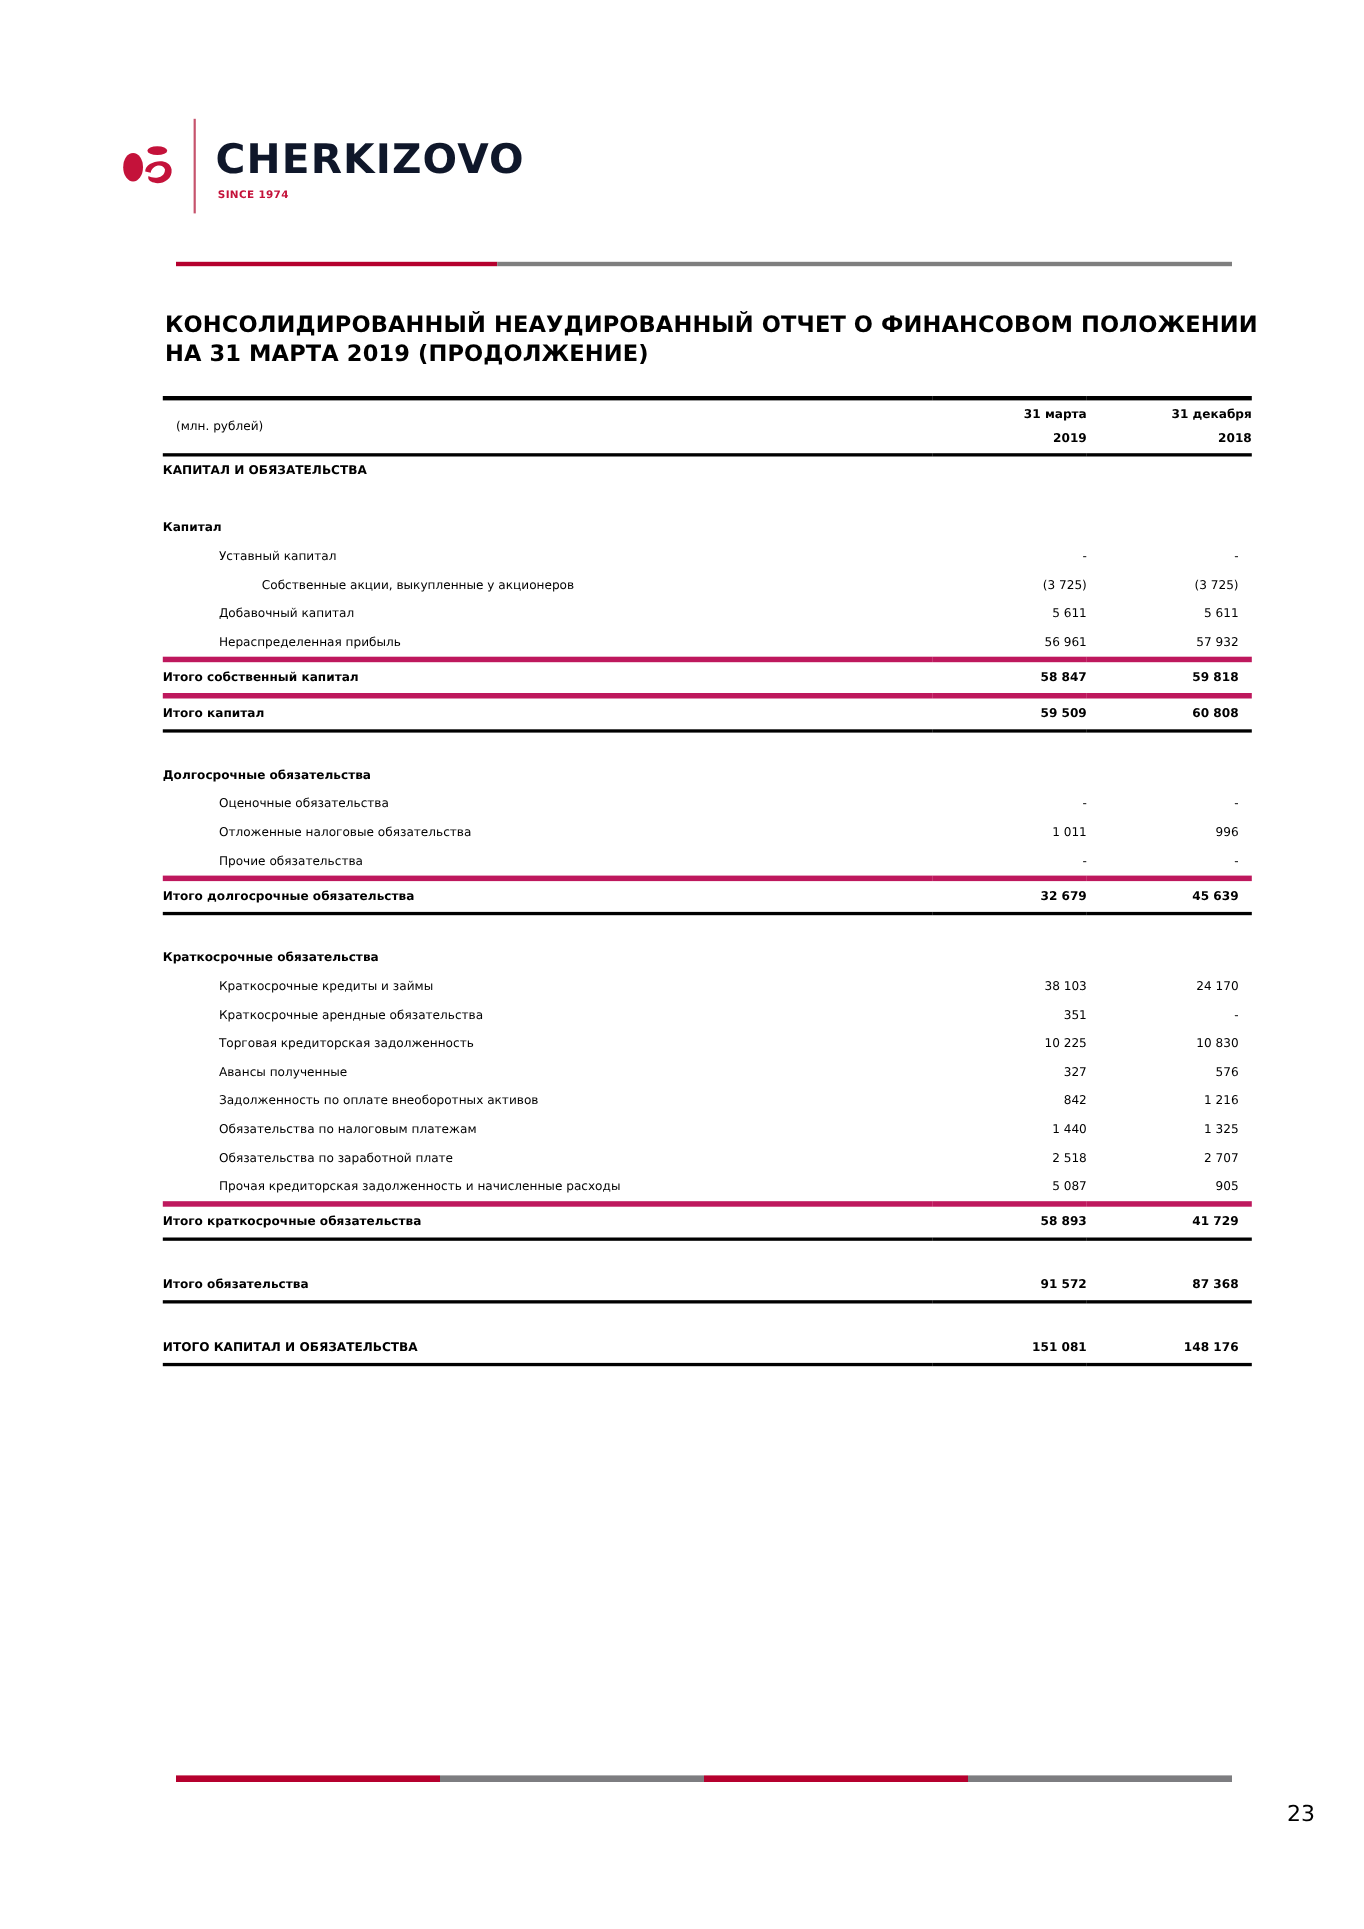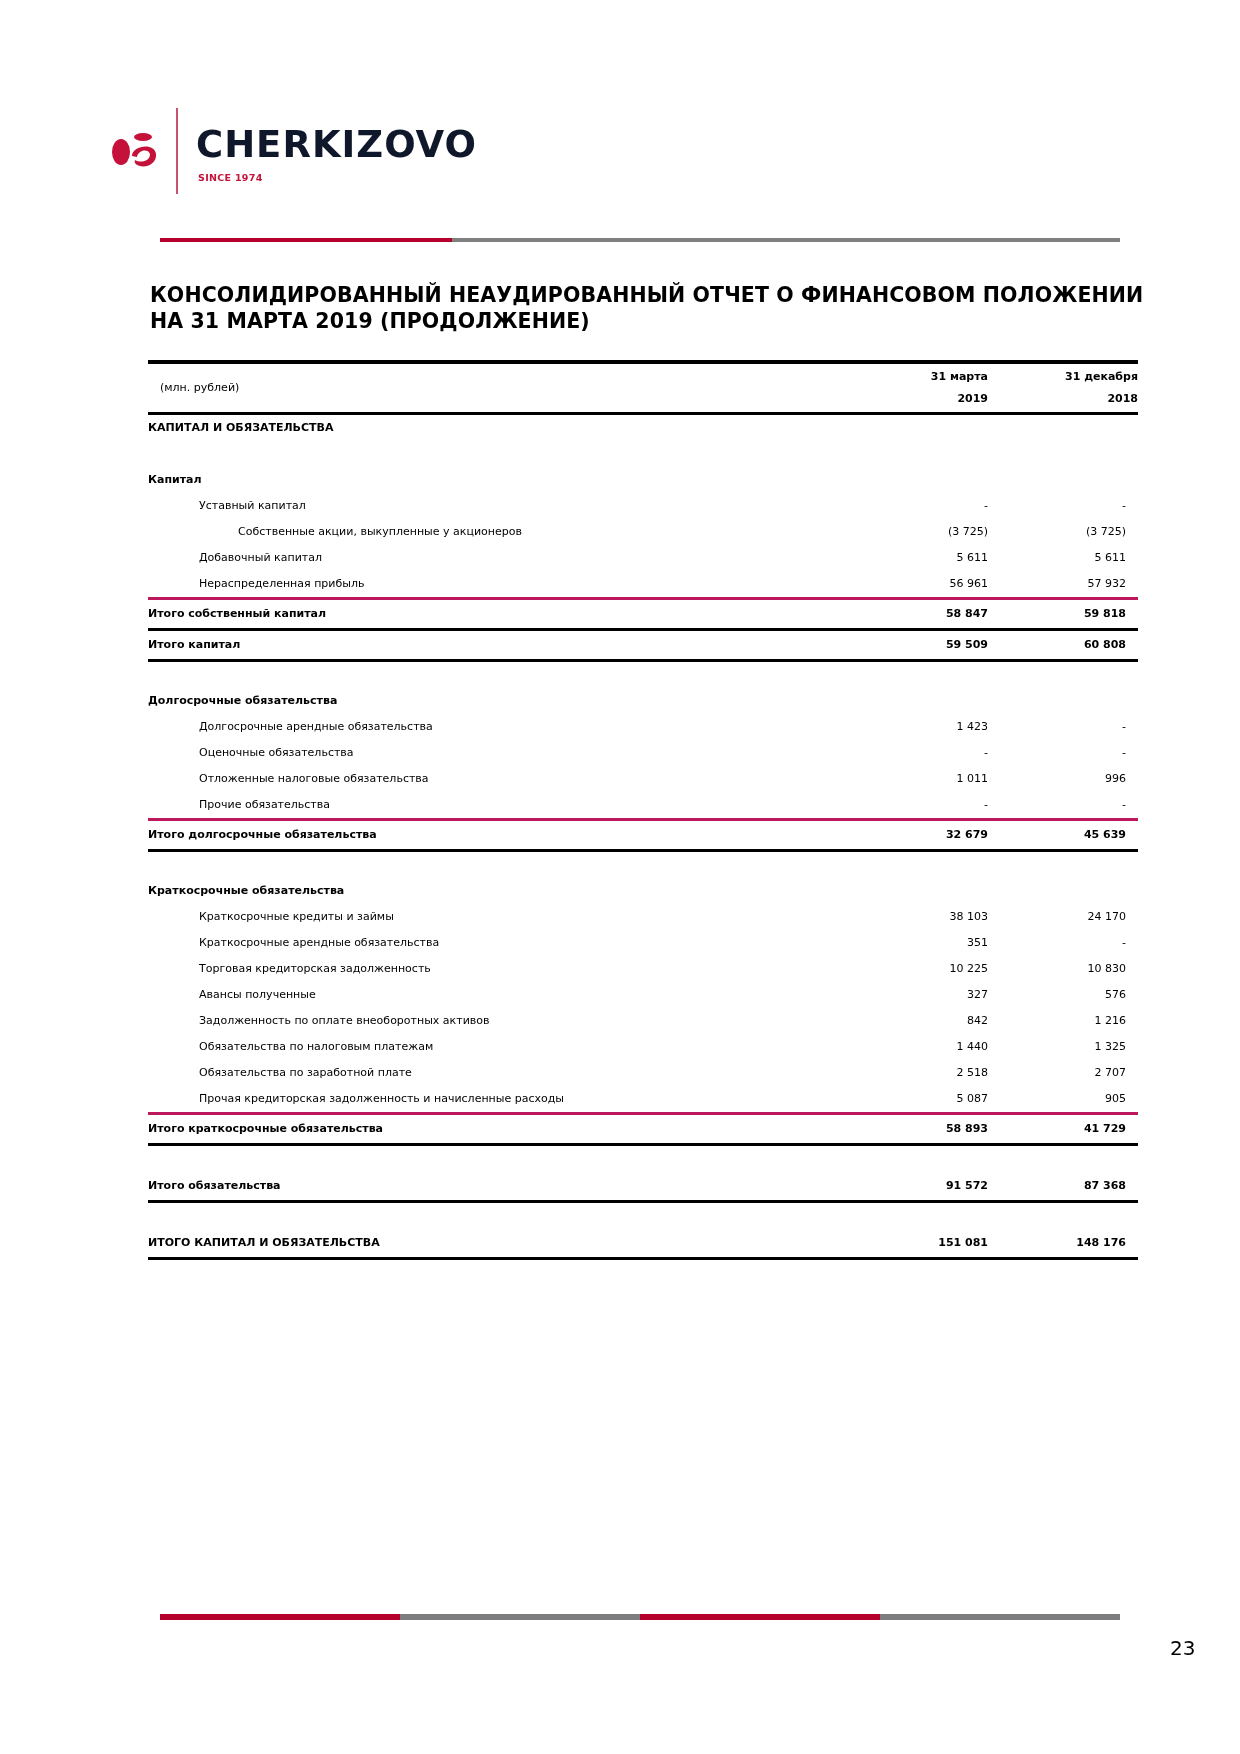--- a/index.html
+++ b/index.html
@@ -42,21 +42,21 @@
     table.fs th.unit { text-align: left; font-weight: normal; padding-left: 12px; height: 48px; vertical-align: middle; }
     table.fs th.col { text-align: right; font-weight: bold; line-height: 22px; vertical-align: middle; }
     col.c-label { width: 700px; }
     col.c-a { width: 140px; }
     col.c-b { width: 150px; }
     td.num { text-align: right; padding-right: 12px; }
     td.num.b { padding-right: 12px; }
     td.lbl { padding-left: 12px; margin-left: 28px; }
     td.lbl.i1 { padding-left: 51px; }
     td.lbl.i2 { padding-left: 90px; }
-    tr.total td { font-weight: bold; border-top: 3px solid #be185d; border-bottom: 3px solid #000; height: 28px; }
+    tr.total td { font-weight: bold; border-top: 5px solid #be185d; border-bottom: 3px solid #000; height: 28px; }
     tr.spacer td { height: 26px; }
     tr.caps td { font-weight: bold; }
     tr.sect td { font-weight: bold; }
 
     .page-number { position: absolute; left: 1126px; top: 1636px; font-size: 20px; font-family: "DejaVu Sans", sans-serif; margin-left: 44px; }
   </style>
 </head>
 <body>
 
 <div class="logo">
@@ -151,25 +151,20 @@
         <td></td>
         <td></td>
       </tr>
 
     <tr class="sect">
       <td class="lbl">Долгосрочные обязательства</td>
         <td></td>
         <td></td>
     </tr>
     <tr>
-      <td class="lbl i1">Долгосрочные арендные обязательства</td>
-      <td class="num">1 423</td>
-      <td class="num b">-</td>
-    </tr>
-    <tr>
       <td class="lbl i1">Оценочные обязательства</td>
       <td class="num">-</td>
       <td class="num b">-</td>
     </tr>
     <tr>
       <td class="lbl i1">Отложенные налоговые обязательства</td>
       <td class="num">1 011</td>
       <td class="num b">996</td>
     </tr>
     <tr>

